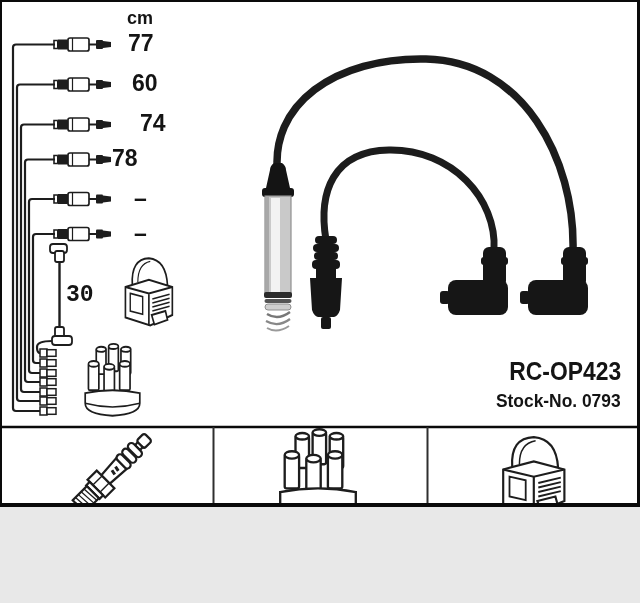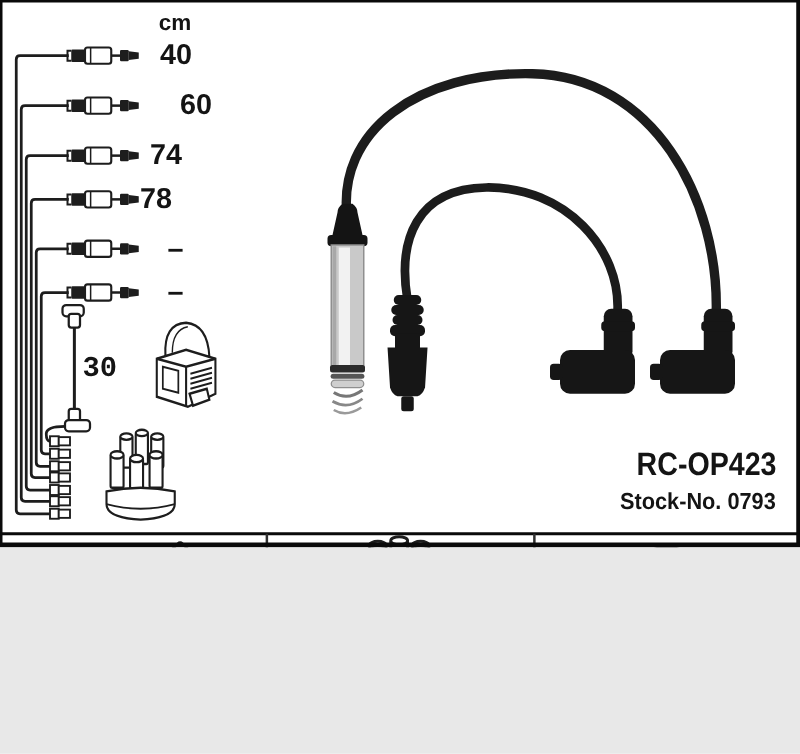--- a/index.html
+++ b/index.html
@@ -1,17 +1,17 @@
 <!DOCTYPE html>
 <html><head>
 <meta charset="utf-8">
 <style>
   html,body{margin:0;padding:0;background:#e8e8e8;}
   .stage{
-    position:relative;width:640px;height:438px;background:#ffffff;overflow:hidden;
+    position:relative;width:640px;height:507px;background:#ffffff;overflow:hidden;
     font-family:"Liberation Sans","DejaVu Sans",sans-serif;color:#141414;
   }
   .stage svg{position:absolute;left:0;top:0;}
   .frame{position:absolute;inset:0;pointer-events:none;
     border-top:2px solid #0a0a0a;border-left:2px solid #0a0a0a;
     border-right:3px solid #0a0a0a;border-bottom:4px solid #0a0a0a;}
   .t{position:absolute;font-weight:bold;white-space:nowrap;line-height:1;}
   .unit{left:127px;top:9px;font-size:18px;}
   .len{font-size:23px;}
   .len30{left:66px;top:284px;font-size:23px;font-family:Liberation Mono, monospace;}
@@ -187,23 +187,23 @@
         <rect x="85.5" y="581.2" width="41" height="8.6" rx="4.3" fill="#ffffff" stroke="#111111" stroke-width="2.4"></rect>
         <rect x="86.5" y="589.4" width="39" height="8.6" rx="4.3" fill="#ffffff" stroke="#111111" stroke-width="2.4"></rect>
       </g>
 
       <use href="#din-terminal" transform="translate(320,594)"></use>
       <use href="#din-terminal" transform="translate(533,594)"></use>
     </g>
   </svg>
 
   <div class="t unit">cm</div>
-  <div class="t len" style="left:128px;top:32px">40</div>
-  <div class="t len" style="left:144px;top:72px">60</div>
-  <div class="t len" style="left:120px;top:112px">74</div>
+  <div class="t len" style="left:128px;top:32px">77</div>
+  <div class="t len" style="left:132px;top:72px">60</div>
+  <div class="t len" style="left:140px;top:112px">74</div>
   <div class="t len" style="left:112px;top:147px">78</div>
   <div class="t len" style="left:134px;top:187px">–</div>
   <div class="t len" style="left:134px;top:222px">–</div>
   <div class="t len30">30</div>
   <div class="t code">RC-OP423</div>
   <div class="t stock">Stock-No. 0793</div>
 
   <div class="frame"></div>
 </div>
 

